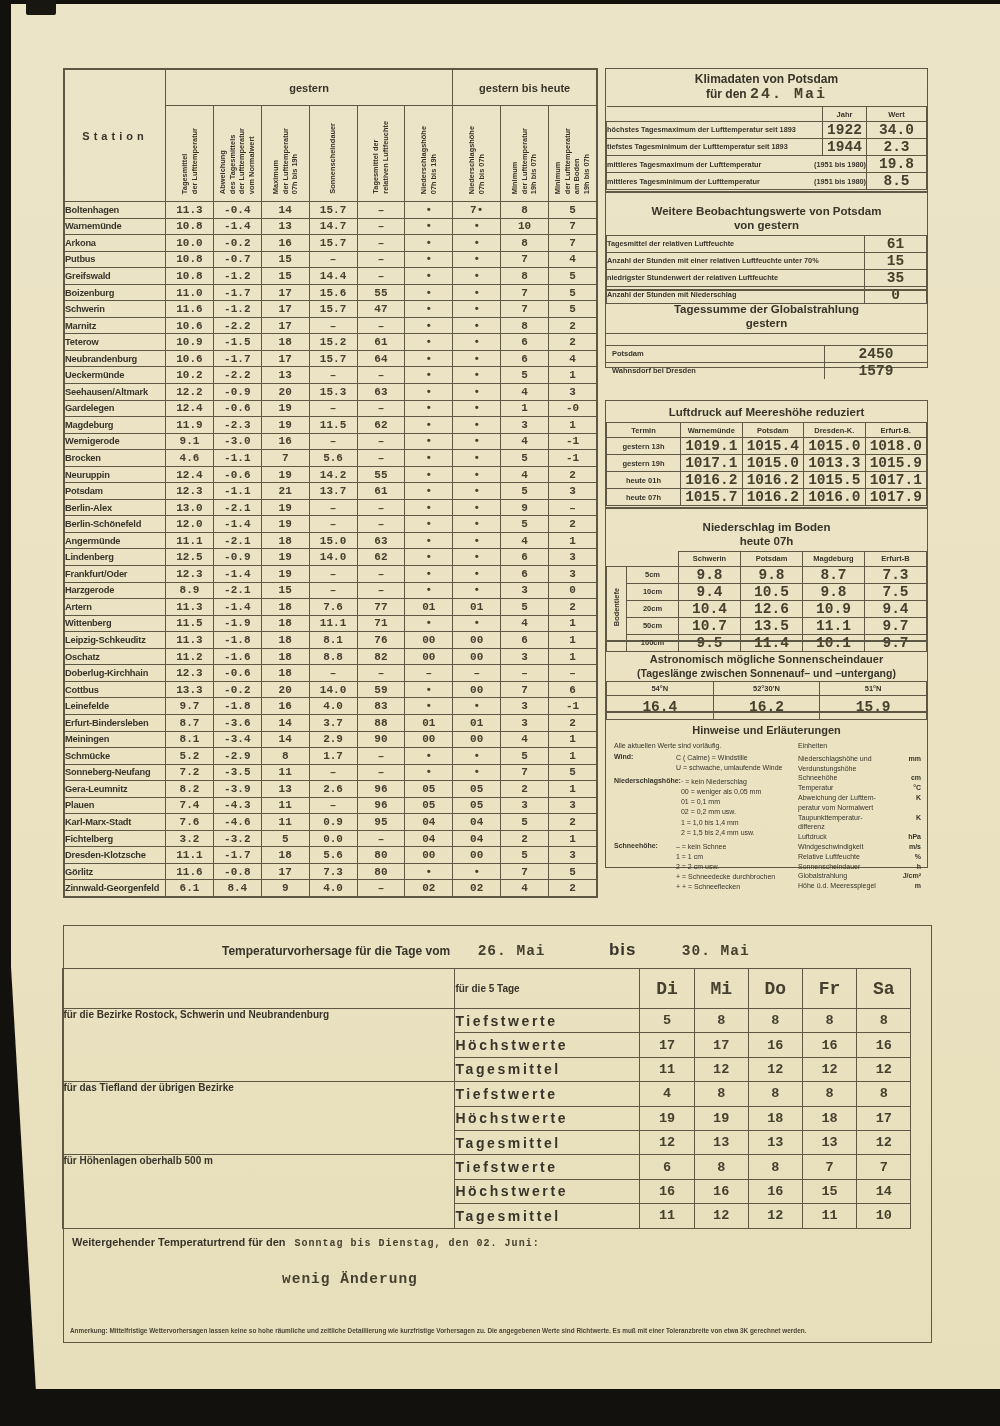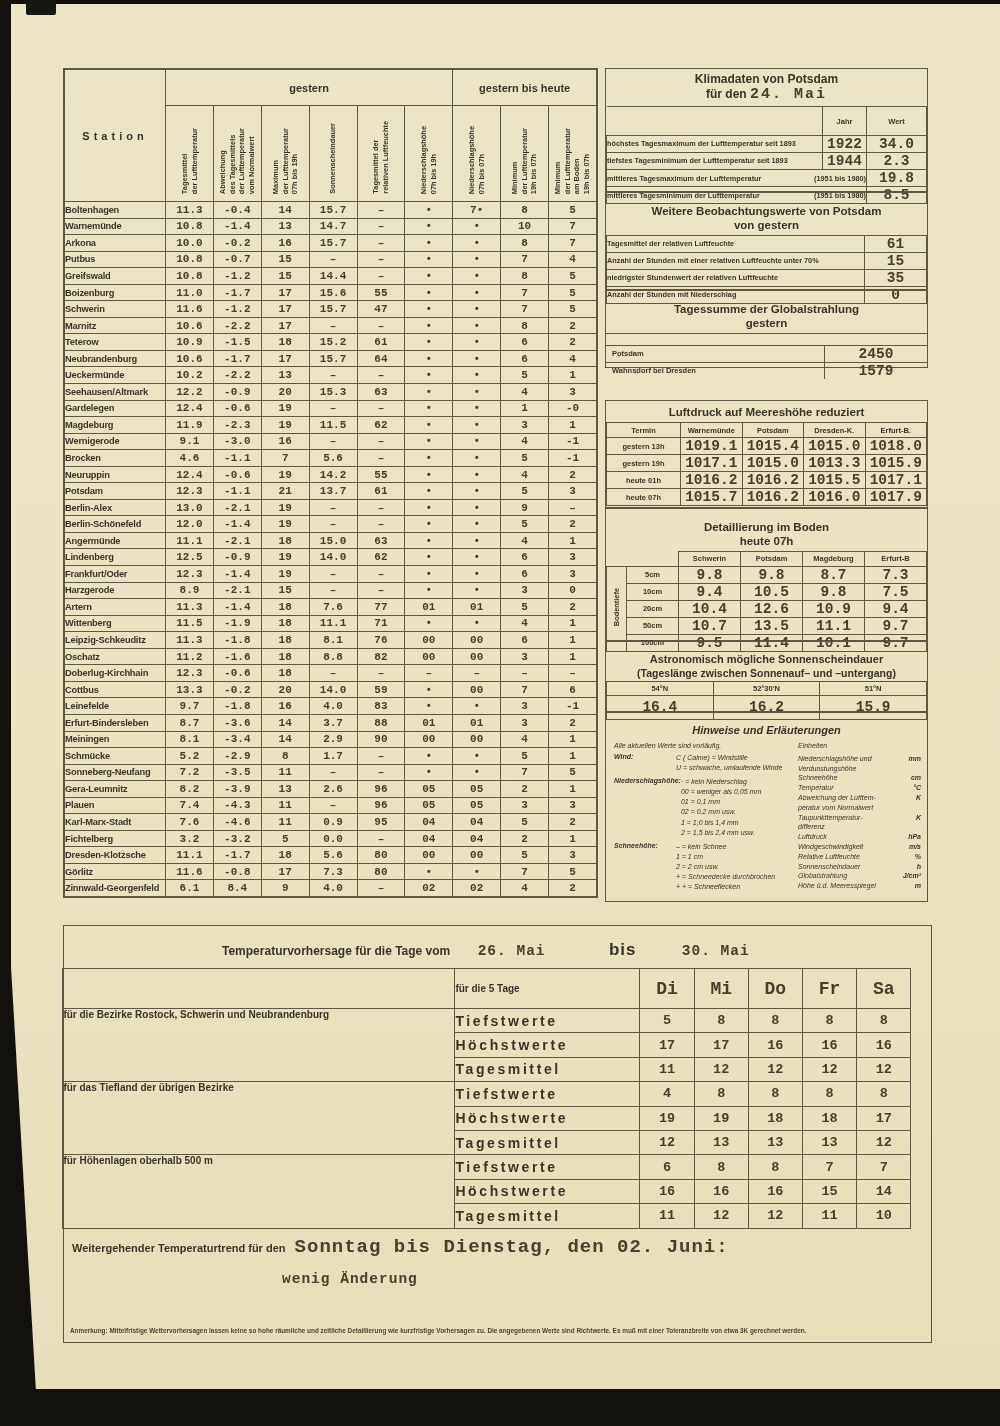--- a/index.html
+++ b/index.html
@@ -51,21 +51,21 @@
   #glBox{ top:286px; height:78px; }
   #glBox .row{ display:flex; border-top:1px solid var(--bc); height:16px; align-items:center;}
   #glBox .row .lab{ flex:0 0 212px; font-size:7.5px; font-weight:700; padding-left:6px;}
   #glBox .row .val{ flex:1; border-left:1px solid var(--bc); text-align:center; font-size:14.5px; height:100%; line-height:16px;}
   #ldBox{ top:396px; height:108px; }
   #ldBox table tr{ height:17px; }
   .small-h{ font-size:7.5px; font-weight:700; text-align:center; }
   #bdBox{ top:504px; height:133px; }
   #bdBox table tr{ height:17px; }
   #asBox{ top:637px; height:71px; }
-  #hiBox{ top:708px; height:190px; font-size:7px;font-style:italic; }
+  #hiBox{ top:708px; height:156px; font-size:7px; }
   #hiBox .cols{ display:flex; padding:2px 6px 0 8px; }
   #hiBox .lcol{ flex:0 0 178px; }
   #hiBox .rcol{ flex:1; padding-left:6px;}
   .def-row{ display:flex; margin-top:4px;}
   .def-term{ flex:0 0 62px; font-weight:700; }
   .def-lines div{ line-height:1.45; }
   .unit-row{ display:flex; justify-content:space-between; line-height:1.4; }
   .unit-label{ white-space:pre-line; }
   .unit-u{ font-weight:700; padding-left:4px; }
 
@@ -76,21 +76,21 @@
   #fcTable{ position:absolute; top:42px; left:-1.6px; width:849px; border:1.6px solid var(--bc); }
   #fcTable th,#fcTable td{ border:1px solid var(--bc); }
   #fcTable thead tr{ height:40px; }
   #fcTable tbody tr{ height:24.4px; }
   .fc-head-label{ font-size:10px; font-weight:700; text-align:left; padding-left:10px; }
   .fc-day{ font-family:"Liberation Mono","DejaVu Sans Mono",monospace; font-weight:700; font-size:18px; color:var(--mono); text-align:center;}
   .fc-region{ font-size:10px; font-weight:700; vertical-align:top; text-align:left; padding:7px 10px 0 8px; line-height:1.2;}
   .fc-rowlab{ font-size:14px; font-weight:700; letter-spacing:2.6px; text-align:left; }
   .fc-val{ font-family:"Liberation Mono","DejaVu Sans Mono",monospace; font-weight:700; font-size:13.5px; color:var(--mono); text-align:center;}
   .trend{ position:absolute; top:310px; left:8px; font-size:11px; font-weight:700; }
-  .trend .mono-t{ font-family:"Liberation Mono","DejaVu Sans Mono",monospace; font-size:19px; color:var(--mono); letter-spacing:1px;}
+  .trend .mono-t{ font-family:"Liberation Mono","DejaVu Sans Mono",monospace; font-size:10px; color:var(--mono); letter-spacing:1px;}
   .trend2{ position:absolute; top:345px; left:218px; font-family:"Liberation Mono","DejaVu Sans Mono",monospace;
            font-weight:700; font-size:14.5px; color:var(--mono); letter-spacing:1px;}
   .footnote{ position:absolute; bottom:8px; left:6px; right:4px; font-size:6.4px; font-weight:700; color:#4a4435; white-space:nowrap;}
 </style>
 </head>
 <body>
 
 <div class="paper">
 
   <div class="box" id="stationTable">
@@ -654,21 +654,21 @@
       <span>für den</span>
       <span class="kd-date">24. Mai</span>
     </div>
     <table class="grid" style="margin-top:3px; border-top:1px solid var(--bc);">
       <colgroup>
           <col style="width:216px">
           <col style="width:44px">
           <col>
         </colgroup>
       <thead>
-        <tr style="height:29px;">
+        <tr style="height:15px;">
           <th style="border-left:none;"></th>
           <th class="small-h">Jahr</th>
           <th class="small-h">Wert</th>
         </tr>
       </thead>
       <tbody id="kd-body">
           <tr>
             <td class="rlabel">höchstes Tagesmaximum der Lufttemperatur seit 1893</td>
             <td class="rnum">1922</td>
             <td class="rnum">34.0</td>
@@ -791,21 +791,21 @@
             <td class="rnum">1015.7</td>
             <td class="rnum">1016.2</td>
             <td class="rnum">1016.0</td>
             <td class="rnum">1017.9</td>
           </tr>
         </tbody>
     </table>
   </div>
 
   <div class="box rbox" id="bdBox">
-    <div class="bt2 bt">Detaillierung im Boden</div>
+    <div class="bt2 bt">Niederschlag im Boden</div>
     <div class="bt2 bt" style="padding-top:0;">heute 07h</div>
     <table class="grid" style="margin-top:2px;">
       <colgroup>
           <col style="width:20px">
           <col style="width:52px">
           <col>
           <col>
           <col>
           <col>
         </colgroup>

